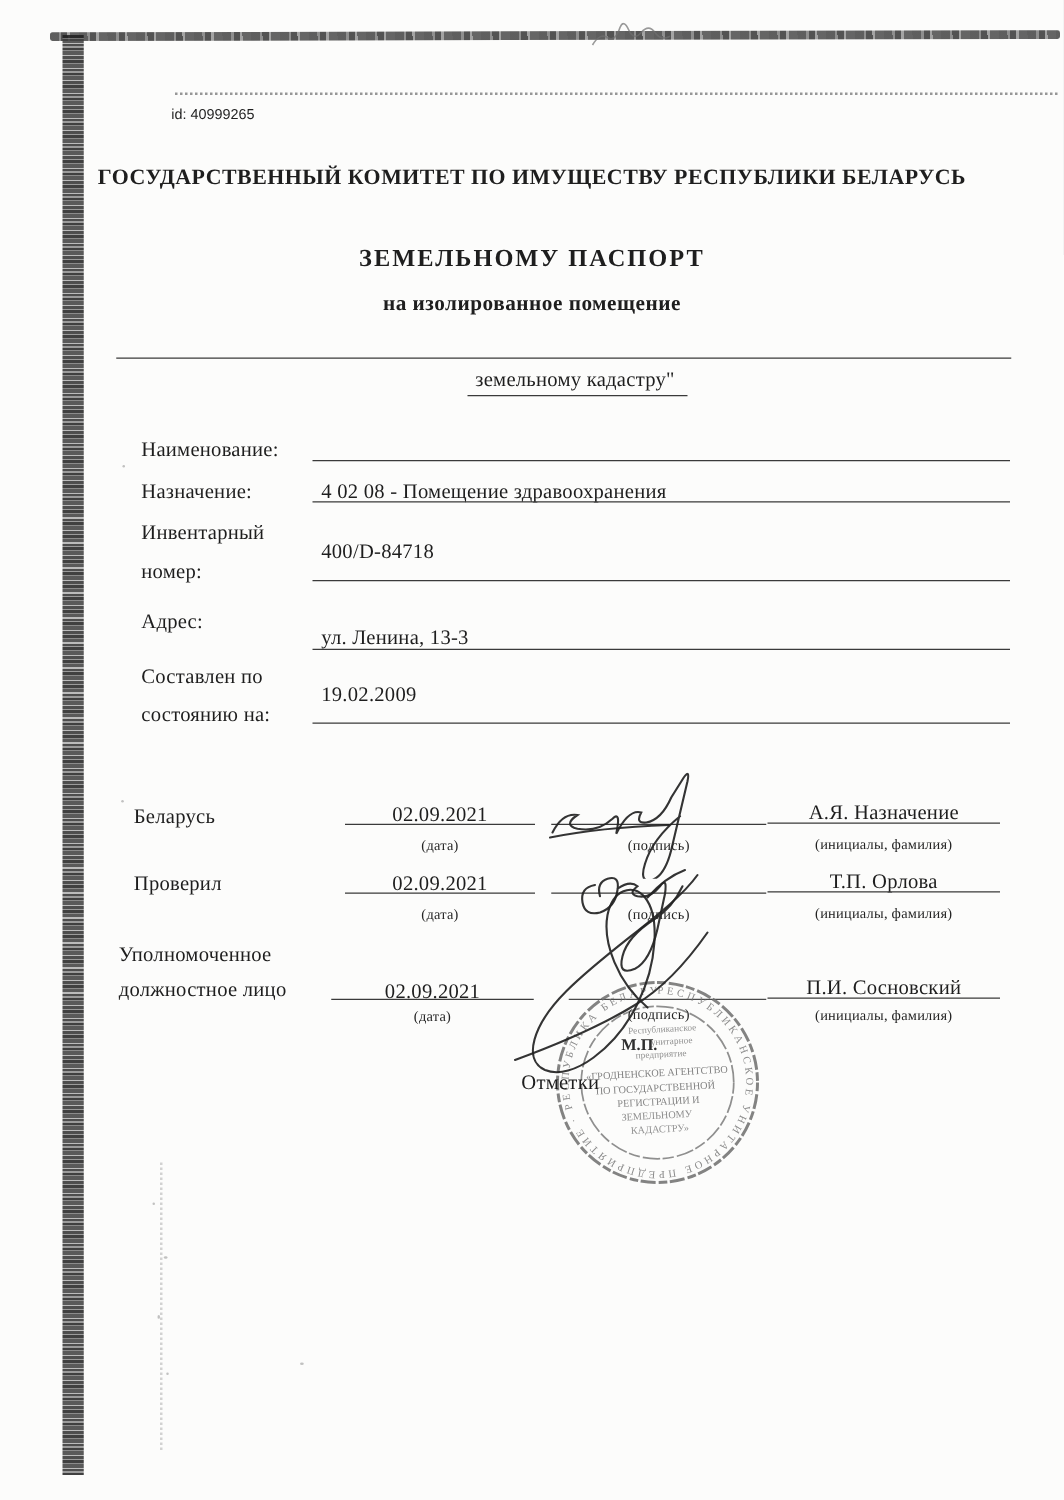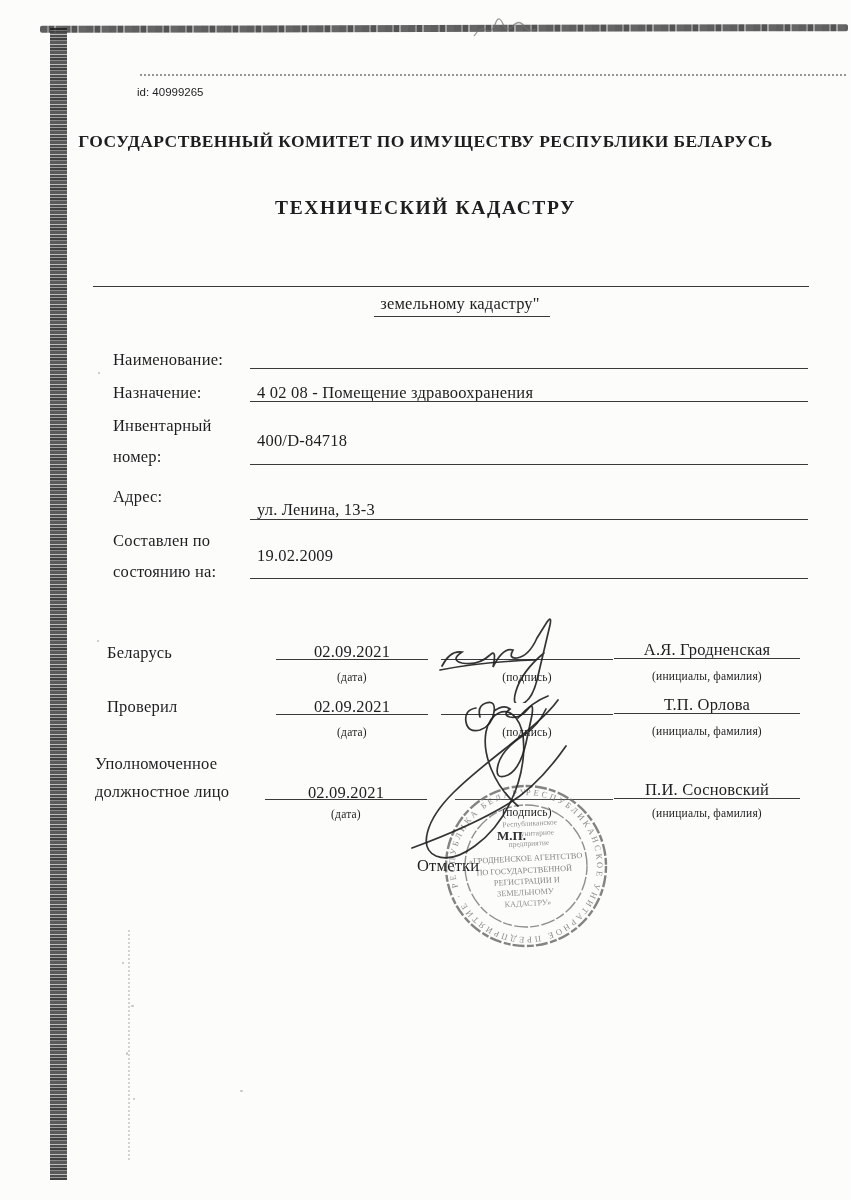--- a/index.html
+++ b/index.html
@@ -52,21 +52,22 @@
   <div class="speck" style="left:240px;top:1090px;width:3px;height:2px"></div>
   <div class="speck" style="left:98px;top:372px;width:2px;height:2px"></div>
   <div class="speck" style="left:97px;top:640px;width:2px;height:2px"></div>
   <svg class="abs" style="left:470px;top:18px" width="70" height="26">
     <path d="M4,18 q6,-10 12,-6 q6,4 10,-8 q3,-7 7,2 q4,9 10,2 q6,-7 11,0 q5,7 12,3" fill="none" stroke="#6f6f6f" stroke-width="1.3" opacity=".7"></path>
   </svg>
 
   <div class="abs" style="left:137px;top:86px;font-family:'Liberation Sans',sans-serif;font-size:11.5px;color:#1f1f1f">id: 40999265</div>
 
   <div class="abs ctr hdr" style="left:60px;top:131px;width:731px">ГОСУДАРСТВЕННЫЙ КОМИТЕТ ПО ИМУЩЕСТВУ РЕСПУБЛИКИ БЕЛАРУСЬ</div>
-  <div class="abs ctr ttl" style="left:60px;top:197px;width:731px">ТЕХНИЧЕСКИЙ КАДАСТРУ</div>
+  <div class="abs ctr ttl" style="left:60px;top:197px;width:731px">ЗЕМЕЛЬНОМУ ПАСПОРТ</div>
+  <div class="abs ctr sub" style="left:60px;top:233px;width:731px">на изолированное помещение</div>
 
   <div class="hline" style="left:93px;top:286px;width:716px"></div>
   <div class="abs ctr org" style="left:340px;top:294px;width:240px">земельному кадастру"</div>
   <div class="hline" style="left:374px;top:316px;width:176px"></div>
 
   <div class="abs lbl" style="left:113px;top:350px">Наименование:</div>
   <div class="hline" style="left:250px;top:368px;width:558px"></div>
 
   <div class="abs lbl" style="left:113px;top:383px">Назначение:</div>
   <div class="abs val" style="left:257px;top:383px">4 02 08 - Помещение здравоохранения</div>
@@ -81,21 +82,21 @@
   <div class="abs val" style="left:257px;top:500px">ул. Ленина, 13-3</div>
   <div class="hline" style="left:250px;top:519px;width:558px"></div>
 
   <div class="abs lbl" style="left:113px;top:531px">Составлен по</div>
   <div class="abs lbl" style="left:113px;top:562px">состоянию на:</div>
   <div class="abs val" style="left:257px;top:546px">19.02.2009</div>
   <div class="hline" style="left:250px;top:578px;width:558px"></div>
 
   <div class="abs lbl" style="left:107px;top:643px">Беларусь</div>
   <div class="abs ctr val" style="left:276px;top:642px;width:152px">02.09.2021</div>
-  <div class="abs ctr val" style="left:614px;top:640px;width:186px">А.Я. Гродненская</div>
+  <div class="abs ctr val" style="left:614px;top:640px;width:186px">А.Я. Назначение</div>
   <div class="hline" style="left:276px;top:659px;width:152px"></div>
   <div class="hline" style="left:441px;top:659px;width:172px"></div>
   <div class="hline" style="left:614px;top:658px;width:186px"></div>
   <div class="abs ctr cap" style="left:276px;top:671px;width:152px">(дата)</div>
   <div class="abs ctr cap" style="left:441px;top:671px;width:172px">(подпись)</div>
   <div class="abs ctr cap" style="left:614px;top:670px;width:186px">(инициалы, фамилия)</div>
 
   <div class="abs lbl" style="left:107px;top:697px">Проверил</div>
   <div class="abs ctr val" style="left:276px;top:697px;width:152px">02.09.2021</div>
   <div class="abs ctr val" style="left:614px;top:695px;width:186px">Т.П. Орлова</div>

